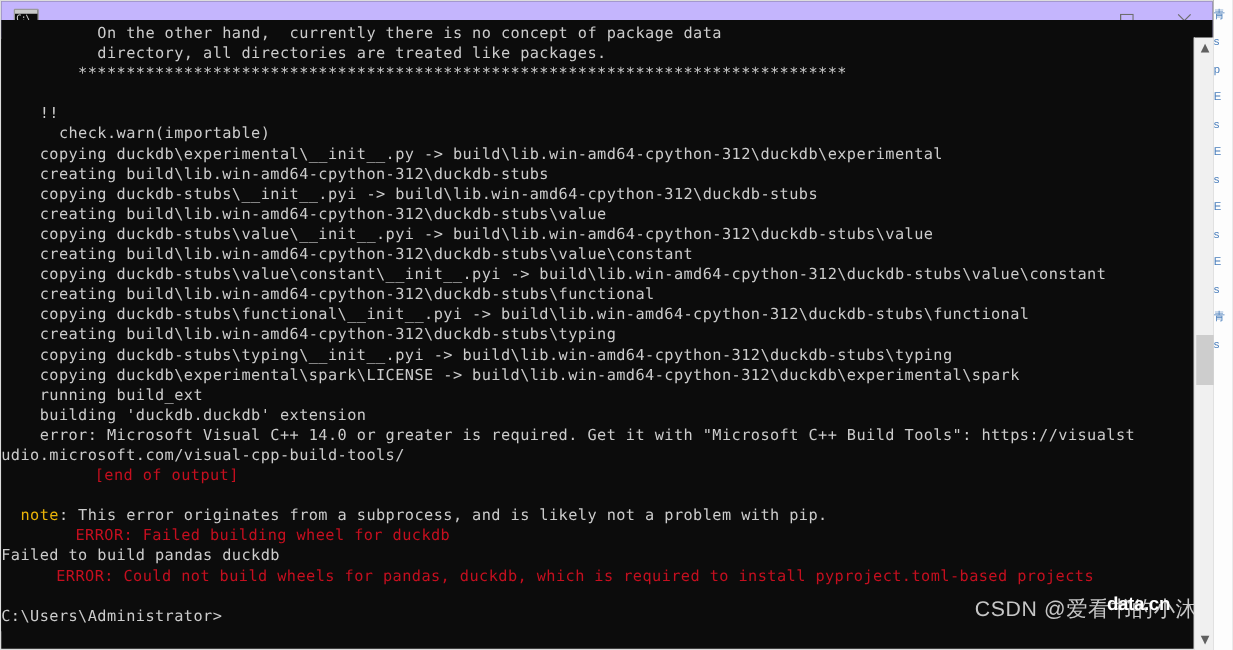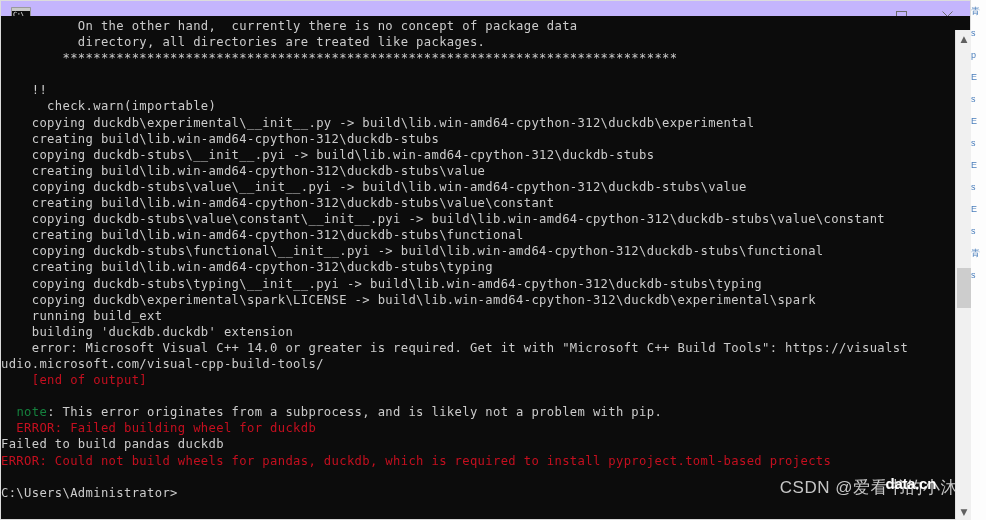--- a/index.html
+++ b/index.html
@@ -137,22 +137,22 @@
     width: 969px;
     font-family: "DejaVu Sans Mono", monospace;
     font-size: 12.2px;
     line-height: 16.1px;
     color: #cccccc;
     white-space: pre;
     letter-spacing: 0.35px;
   }
   .term-text .ln { display: block; height: 16.1px; }
   .c-white   { color: #cccccc; }
-  .c-red     { color: #c50f1f; }
-  .c-magenta { color: #15803d; margin-top: 36px; }
+  .c-red     { color: #c50f1f; padding-left: 44px; }
+  .c-magenta { color: #eab308; margin-top: 36px; }
 
   
   .watermark {
     position: absolute;
     right: 12px;
     bottom: 6px;
     font-family: "Liberation Sans", sans-serif;
     font-size: 17px;
     color: #d6d6d6;
     white-space: nowrap;

